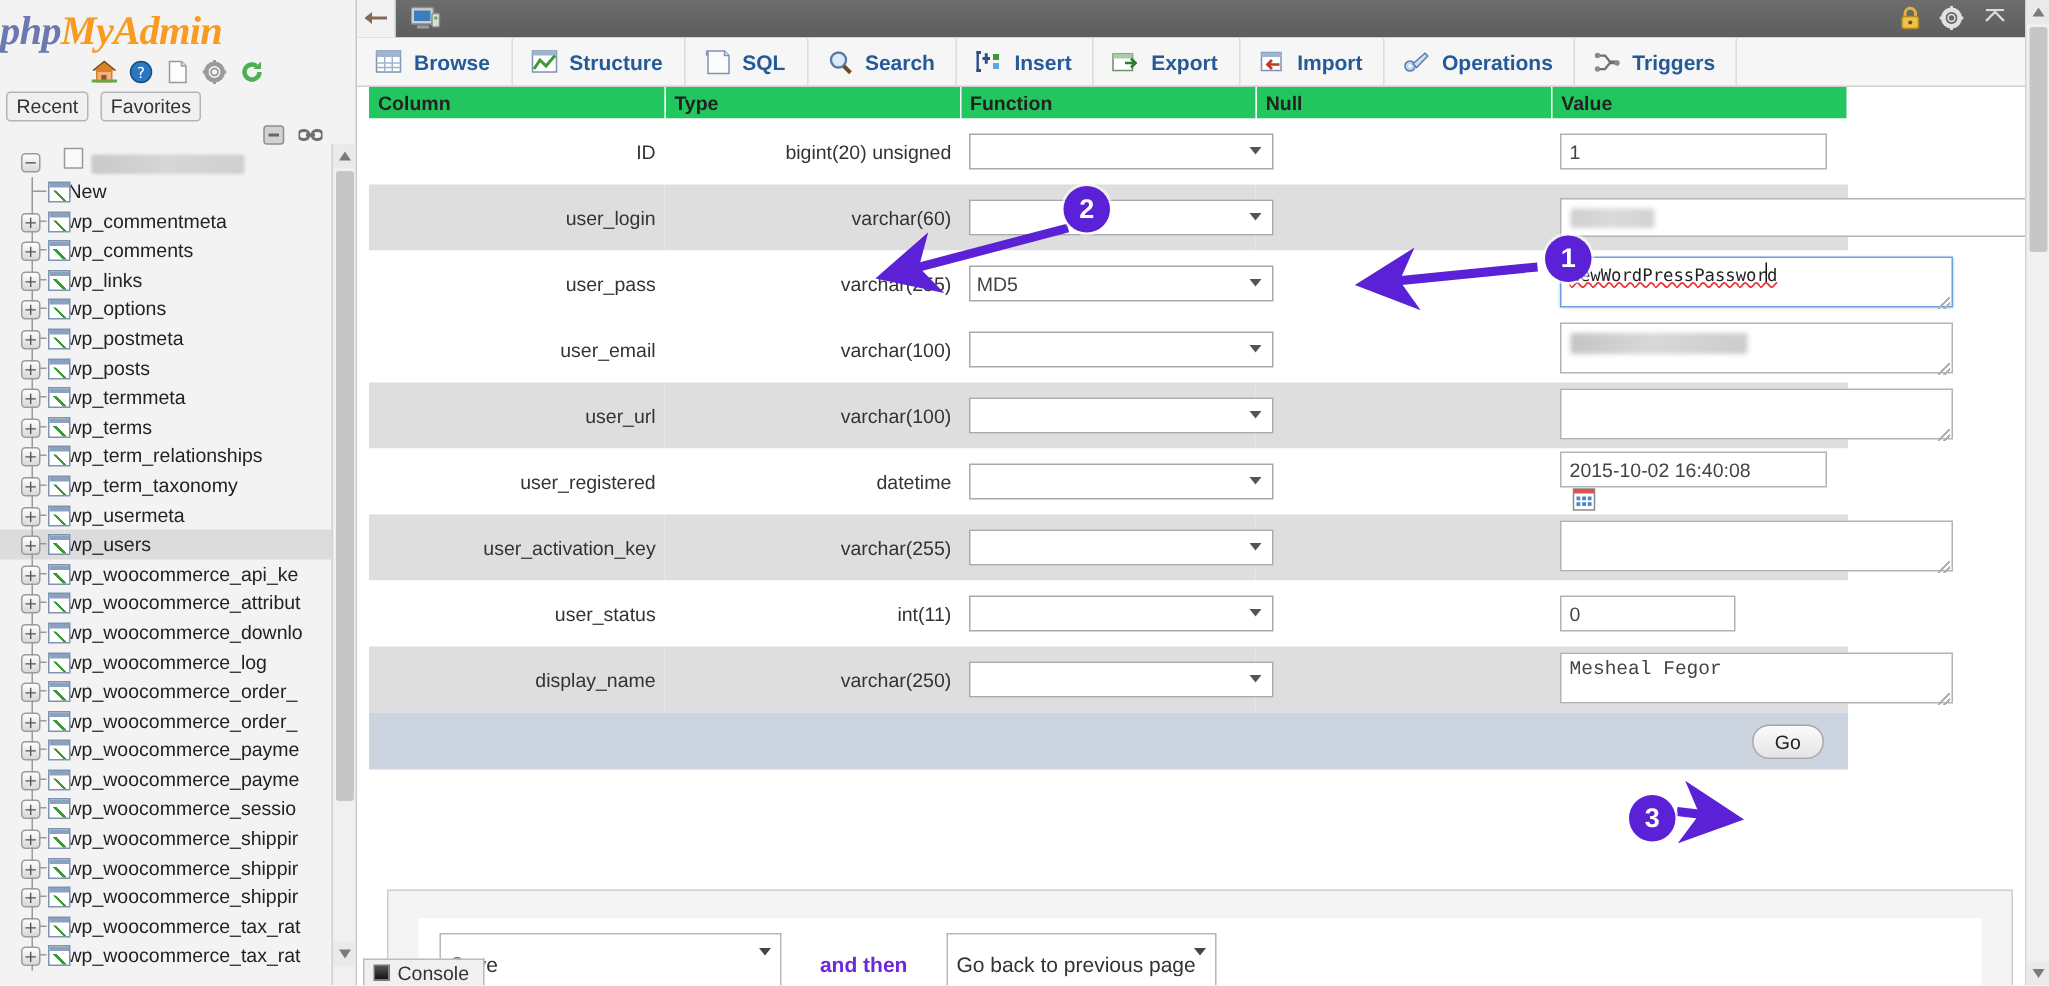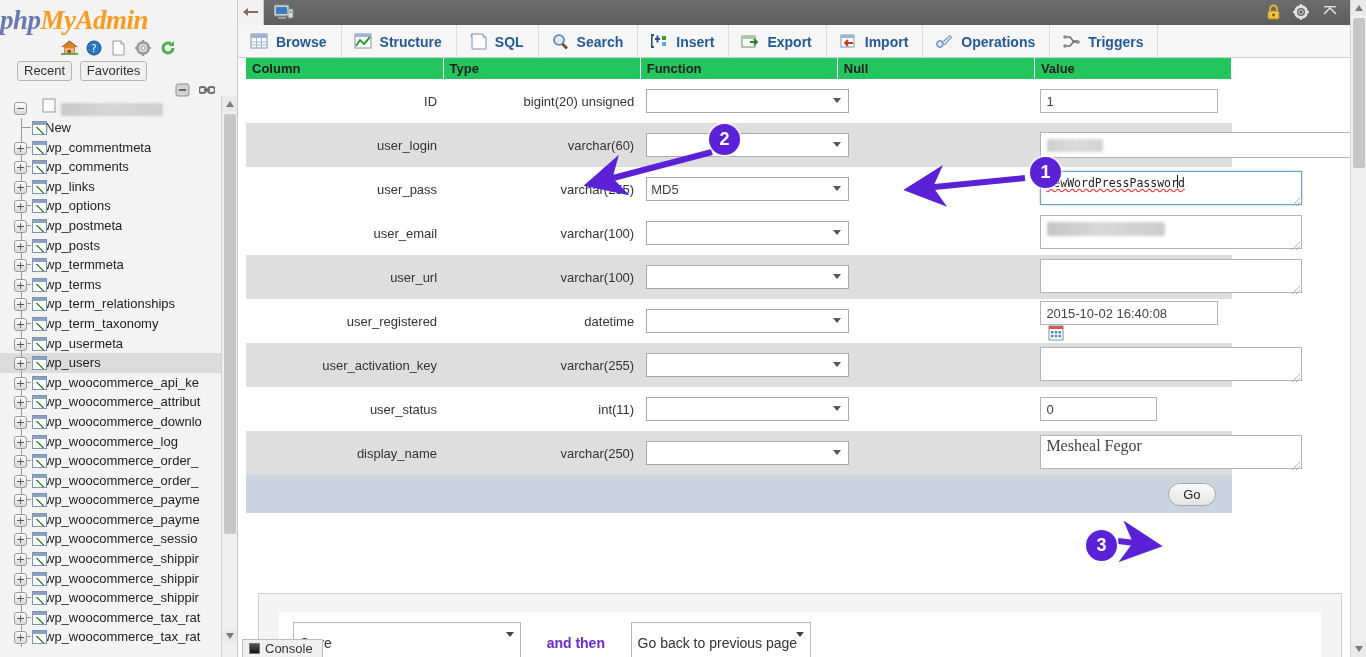--- a/index.html
+++ b/index.html
@@ -37,21 +37,21 @@
   .logo-icons {
     text-align: center;
     margin-top: 4px;
     height: 18px;
     line-height: 18px;
     white-space: nowrap;
   }
   .logo-icons .ic { display: inline-block; width: 17px; height: 16px; margin: 0 2px; vertical-align: middle; }
   .tabs-rf {
     margin-top: 5px;
-    padding-left: 17px;
+    padding-left: 4px;
     height: 20px;
   }
   .rf-tab {
     display: inline-block;
     border: 1px solid #b5b5b5;
     background: #f0f0f0;
     border-radius: 3px;
     padding: 1px 6px 2px 6px;
     font-size: 13px;
     color: #333;
@@ -234,21 +234,21 @@
   }
   input.val, textarea.val {
     border: 1px solid #b3b3b3;
     background: #fff;
     font-family: "Liberation Sans", sans-serif;
     font-size: 13px;
     color: #444;
     padding: 3px 5px;
     outline: none;
   }
-  textarea.val { resize: none; overflow: hidden; font-family: Liberation Serif, serif; font-size: 16px; line-height: 14px; }
+  textarea.val { resize: none; overflow: hidden; font-family: Liberation Mono, monospace; font-size: 13px; line-height: 14px; }
   .ta-grip { position: absolute; right: 2px; bottom: 2px; width: 8px; height: 8px;
     background: linear-gradient(135deg, transparent 45%, #b0b0b0 45%, #b0b0b0 55%, transparent 55%),
                 linear-gradient(135deg, transparent 70%, #b0b0b0 70%, #b0b0b0 80%, transparent 80%);
     pointer-events: none; }
   .tawrap { position: relative; display: inline-block; }
   .blurval {
     position: absolute; left: 7px; top: 7px; height: 13px; border-radius: 2px;
     background: linear-gradient(90deg,#cfcfcf,#dadada,#d2d2d2);
     filter: blur(1.6px);
   }

